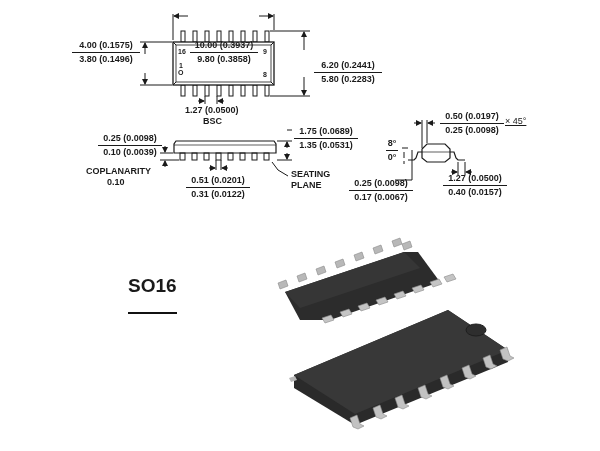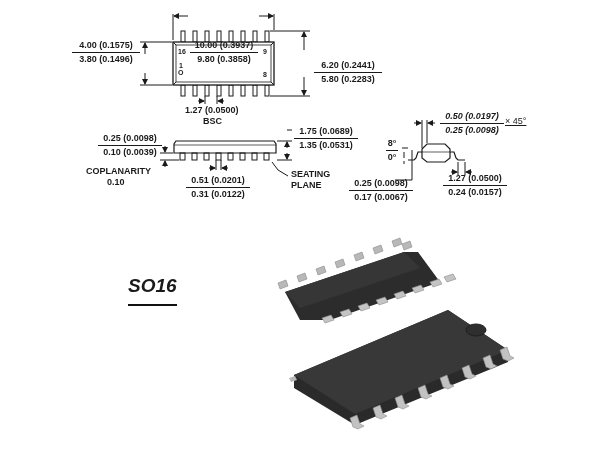--- a/index.html
+++ b/index.html
@@ -3,22 +3,22 @@
 <meta charset="utf-8">
 <style>
   html, body { margin:0; padding:0; background:#ffffff; }
   body { width:600px; height:451px; position:relative; overflow:hidden;
          font-family:"Liberation Sans", sans-serif; color:#1a1a1a; }
   .lbl { position:absolute; font-size:9px; font-weight:bold; line-height:11px; white-space:nowrap; }
   .frac { position:absolute; font-size:9px; font-weight:bold; line-height:11px; white-space:nowrap; text-align:center; }
   .frac .top { border-bottom:1px solid #1a1a1a; padding-bottom:1px; display:block; }
   .frac .bot { display:block; padding-top:1px; }
   svg { position:absolute; left:0; top:0; }
-  .title { position:absolute; left:128px; top:276px; font-size:19px; font-weight:bold; font-style:italic;
-           border-bottom:2px solid #111; line-height:20px; padding-bottom:8px; }
+  .title { position:absolute; left:128px; top:276px; font-size:19px; font-weight:bold; 
+           border-bottom:2px solid #111; line-height:20px; padding-bottom:16px; }
 </style>
 </head>
 <body>
 
 <svg width="600" height="451" viewBox="0 0 600 451">
   <defs>
     <marker id="ah" markerWidth="6" markerHeight="6" refX="5" refY="3" orient="auto">
       <path d="M0,0 L6,3 L0,6 z" fill="#1a1a1a"></path>
     </marker>
   </defs>
@@ -204,31 +204,31 @@
   <span class="top">1.75 (0.0689)</span>
   <span class="bot">1.35 (0.0531)</span>
 </div>
 <div class="frac" style="left:186px;top:175px;width:64px;">
   <span class="top">0.51 (0.0201)</span>
   <span class="bot">0.31 (0.0122)</span>
 </div>
 <div class="lbl" style="left:291px;top:169px;">SEATING</div>
 <div class="lbl" style="left:291px;top:180px;">PLANE</div>
 
-<div class="frac" style="left:440px;top:111px;width:64px;font-style:italic;">
+<div class="frac" style="left:440px;top:111px;width:64px;">
   <span class="top">0.50 (0.0197)</span>
   <span class="bot">0.25 (0.0098)</span>
 </div>
 <div class="lbl" style="left:505px;top:116px;font-weight:normal;text-decoration:underline;">× 45°</div>
 <div class="frac" style="left:386px;top:138px;width:12px;">
   <span class="top">8°</span>
   <span class="bot">0°</span>
 </div>
 <div class="frac" style="left:349px;top:178px;width:64px;">
   <span class="top">0.25 (0.0098)</span>
   <span class="bot">0.17 (0.0067)</span>
 </div>
 <div class="frac" style="left:443px;top:173px;width:64px;">
   <span class="top">1.27 (0.0500)</span>
-  <span class="bot">0.24 (0.0157)</span>
+  <span class="bot">0.40 (0.0157)</span>
 </div>
 
 <div class="title">SO16</div>
 
 </body></html>

